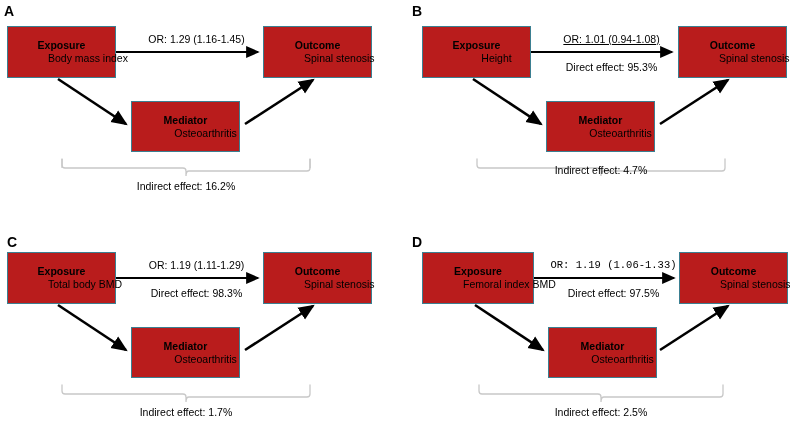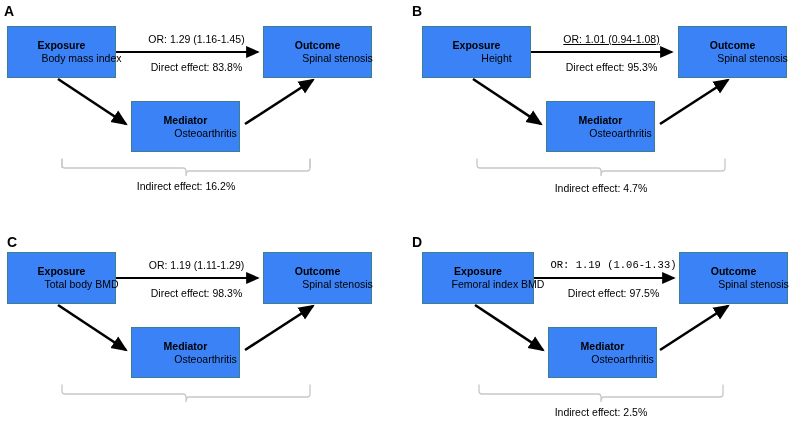--- a/index.html
+++ b/index.html
@@ -42,24 +42,23 @@
   }
   .panel-a .panel-letter { left: 4px;  top: 4px; }
   .panel-b .panel-letter { left: 17px; top: 4px; }
   .panel-c .panel-letter { left: 7px;  top: 22px; }
   .panel-d .panel-letter { left: 17px; top: 22px; }
 
   .node {
     position: absolute;
     box-sizing: border-box;
     border: 1.4px solid #3b7f91;
-    background: #3b82f6;
+    background: #b91c1c;
     display: flex;
     flex-direction: column;
-    align-items: center;
     justify-content: center;
     text-align: center;
   }
   .node .node-title {
     font-size: 10.5px;
     font-weight: bold;
     line-height: 13px;
     color: #000000;
     white-space: nowrap;
   }
@@ -133,21 +132,20 @@
       <div class="node-title">Mediator</div>
       <div class="node-sub">Osteoarthritis</div>
     </div>
 
     <div class="node" style="left:263px; top:26px; width:109px; height:52px;">
       <div class="node-title">Outcome</div>
       <div class="node-sub">Spinal stenosis</div>
     </div>
 
     <div class="edge-label" style="left:124px; top:33px; width:145px;">OR: 1.29 (1.16-1.45)</div>
-    <div class="edge-label" style="left:124px; top:61px; width:145px;">Direct effect: 83.8%</div>
     <div class="bracket-label" style="left:116px; top:180px; width:140px;">Indirect effect: 16.2%</div>
   </div>
 
   <div class="panel panel-b">
     <div class="panel-letter">B</div>
 
     <svg class="svg-layer" viewBox="0 0 395 213">
       <defs>
         <marker id="arrB" markerWidth="7" markerHeight="7" refX="5.4" refY="3" orient="auto">
           <path d="M0,0.3 L6.2,3 L0,5.7 Z" fill="#000000"></path>
@@ -169,21 +167,21 @@
       <div class="node-sub">Osteoarthritis</div>
     </div>
 
     <div class="node" style="left:283px; top:26px; width:109px; height:52px;">
       <div class="node-title">Outcome</div>
       <div class="node-sub">Spinal stenosis</div>
     </div>
 
     <div class="edge-label" style="left:144px; top:33px; width:145px;text-decoration:underline;">OR: 1.01 (0.94-1.08)</div>
     <div class="edge-label" style="left:144px; top:61px; width:145px;">Direct effect: 95.3%</div>
-    <div class="bracket-label" style="left:136px; top:182px; width:140px;">Indirect effect: 4.7%</div>
+    <div class="bracket-label" style="left:136px; top:164px; width:140px;">Indirect effect: 4.7%</div>
   </div>
 
   <div class="panel panel-c">
     <div class="panel-letter">C</div>
 
     <svg class="svg-layer" viewBox="0 0 395 213">
       <defs>
         <marker id="arrC" markerWidth="7" markerHeight="7" refX="5.4" refY="3" orient="auto">
           <path d="M0,0.3 L6.2,3 L0,5.7 Z" fill="#000000"></path>
         </marker>
@@ -204,20 +202,21 @@
       <div class="node-sub">Osteoarthritis</div>
     </div>
 
     <div class="node" style="left:263px; top:39px; width:109px; height:52px;">
       <div class="node-title">Outcome</div>
       <div class="node-sub">Spinal stenosis</div>
     </div>
 
     <div class="edge-label" style="left:124px; top:46px; width:145px;">OR: 1.19 (1.11-1.29)</div>
     <div class="edge-label" style="left:124px; top:74px; width:145px;text-align:center;">Direct effect: 98.3%</div>
+    <div class="bracket-label" style="left:116px; top:193px; width:140px;">Indirect effect: 1.7%</div>
   </div>
 
   <div class="panel panel-d">
     <div class="panel-letter">D</div>
 
     <svg class="svg-layer" viewBox="0 0 395 213">
       <defs>
         <marker id="arrD" markerWidth="7" markerHeight="7" refX="5.4" refY="3" orient="auto">
           <path d="M0,0.3 L6.2,3 L0,5.7 Z" fill="#000000"></path>
         </marker>

